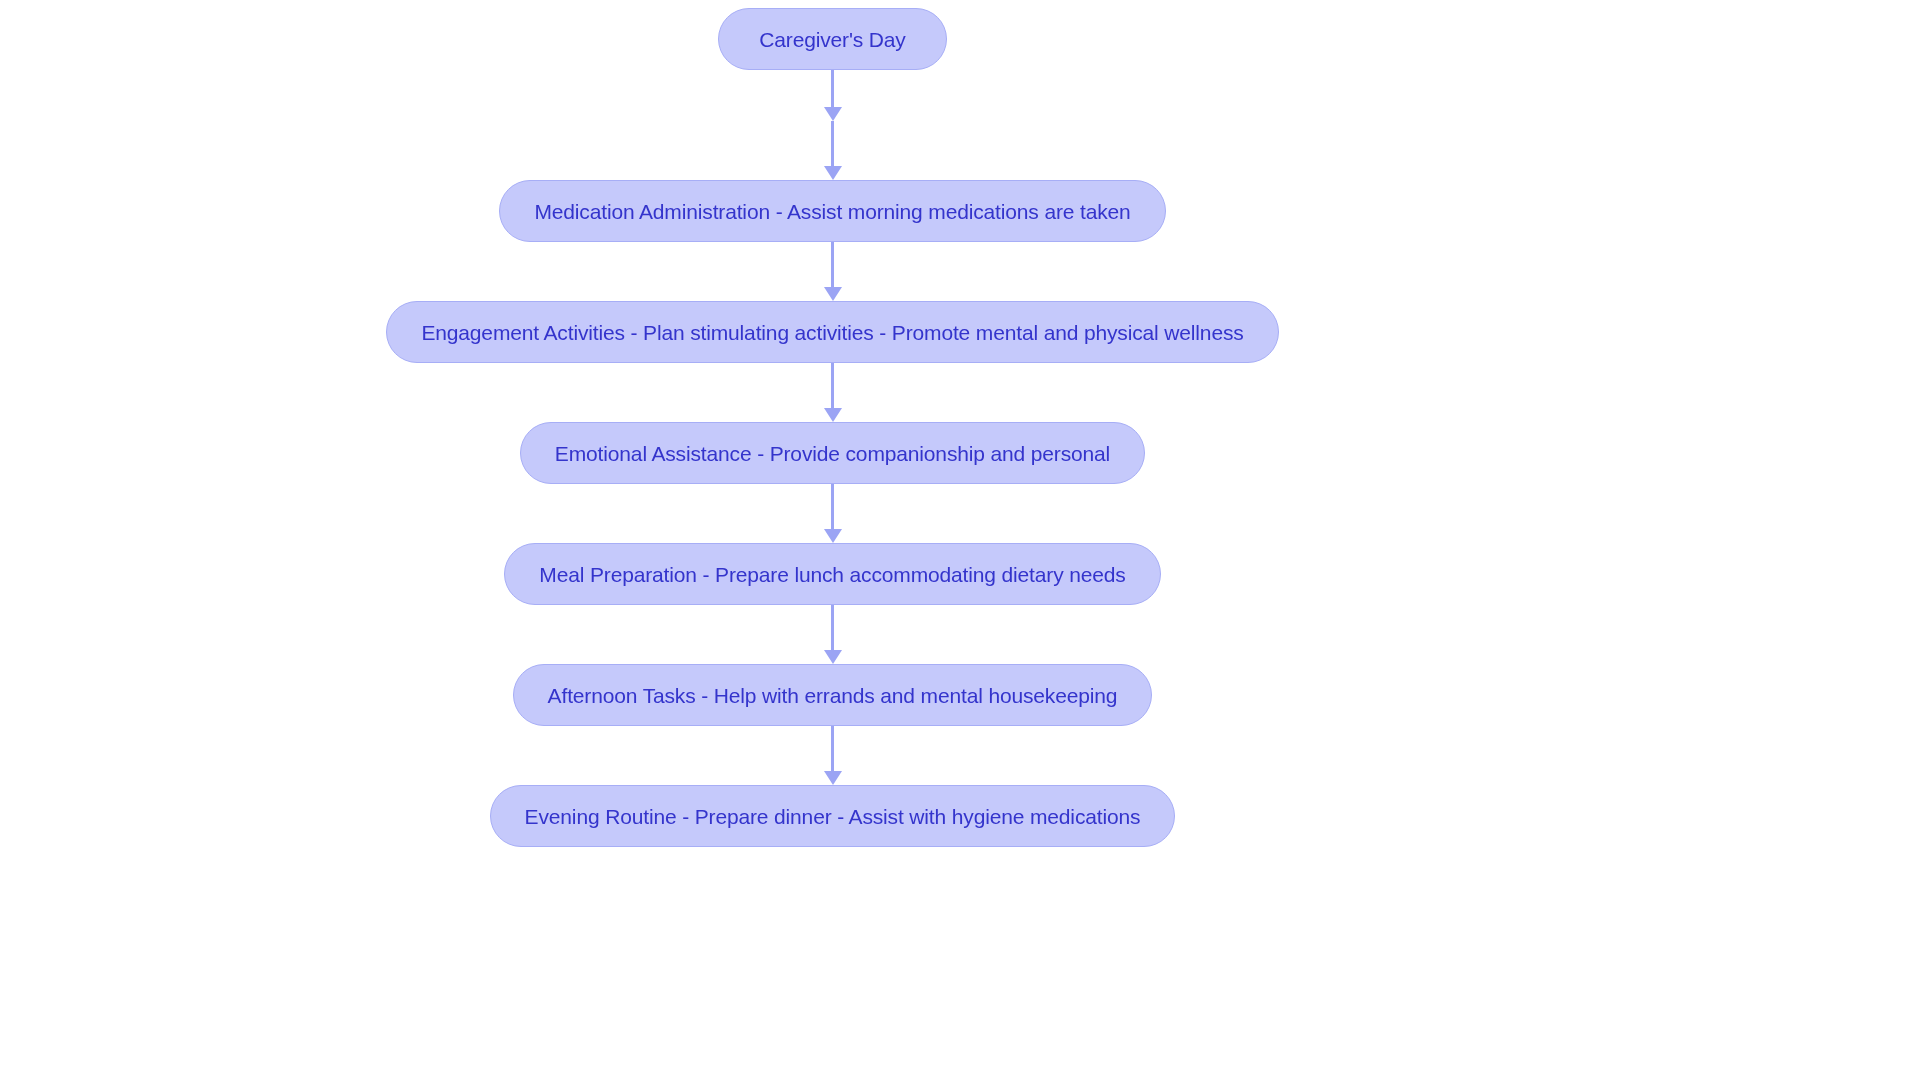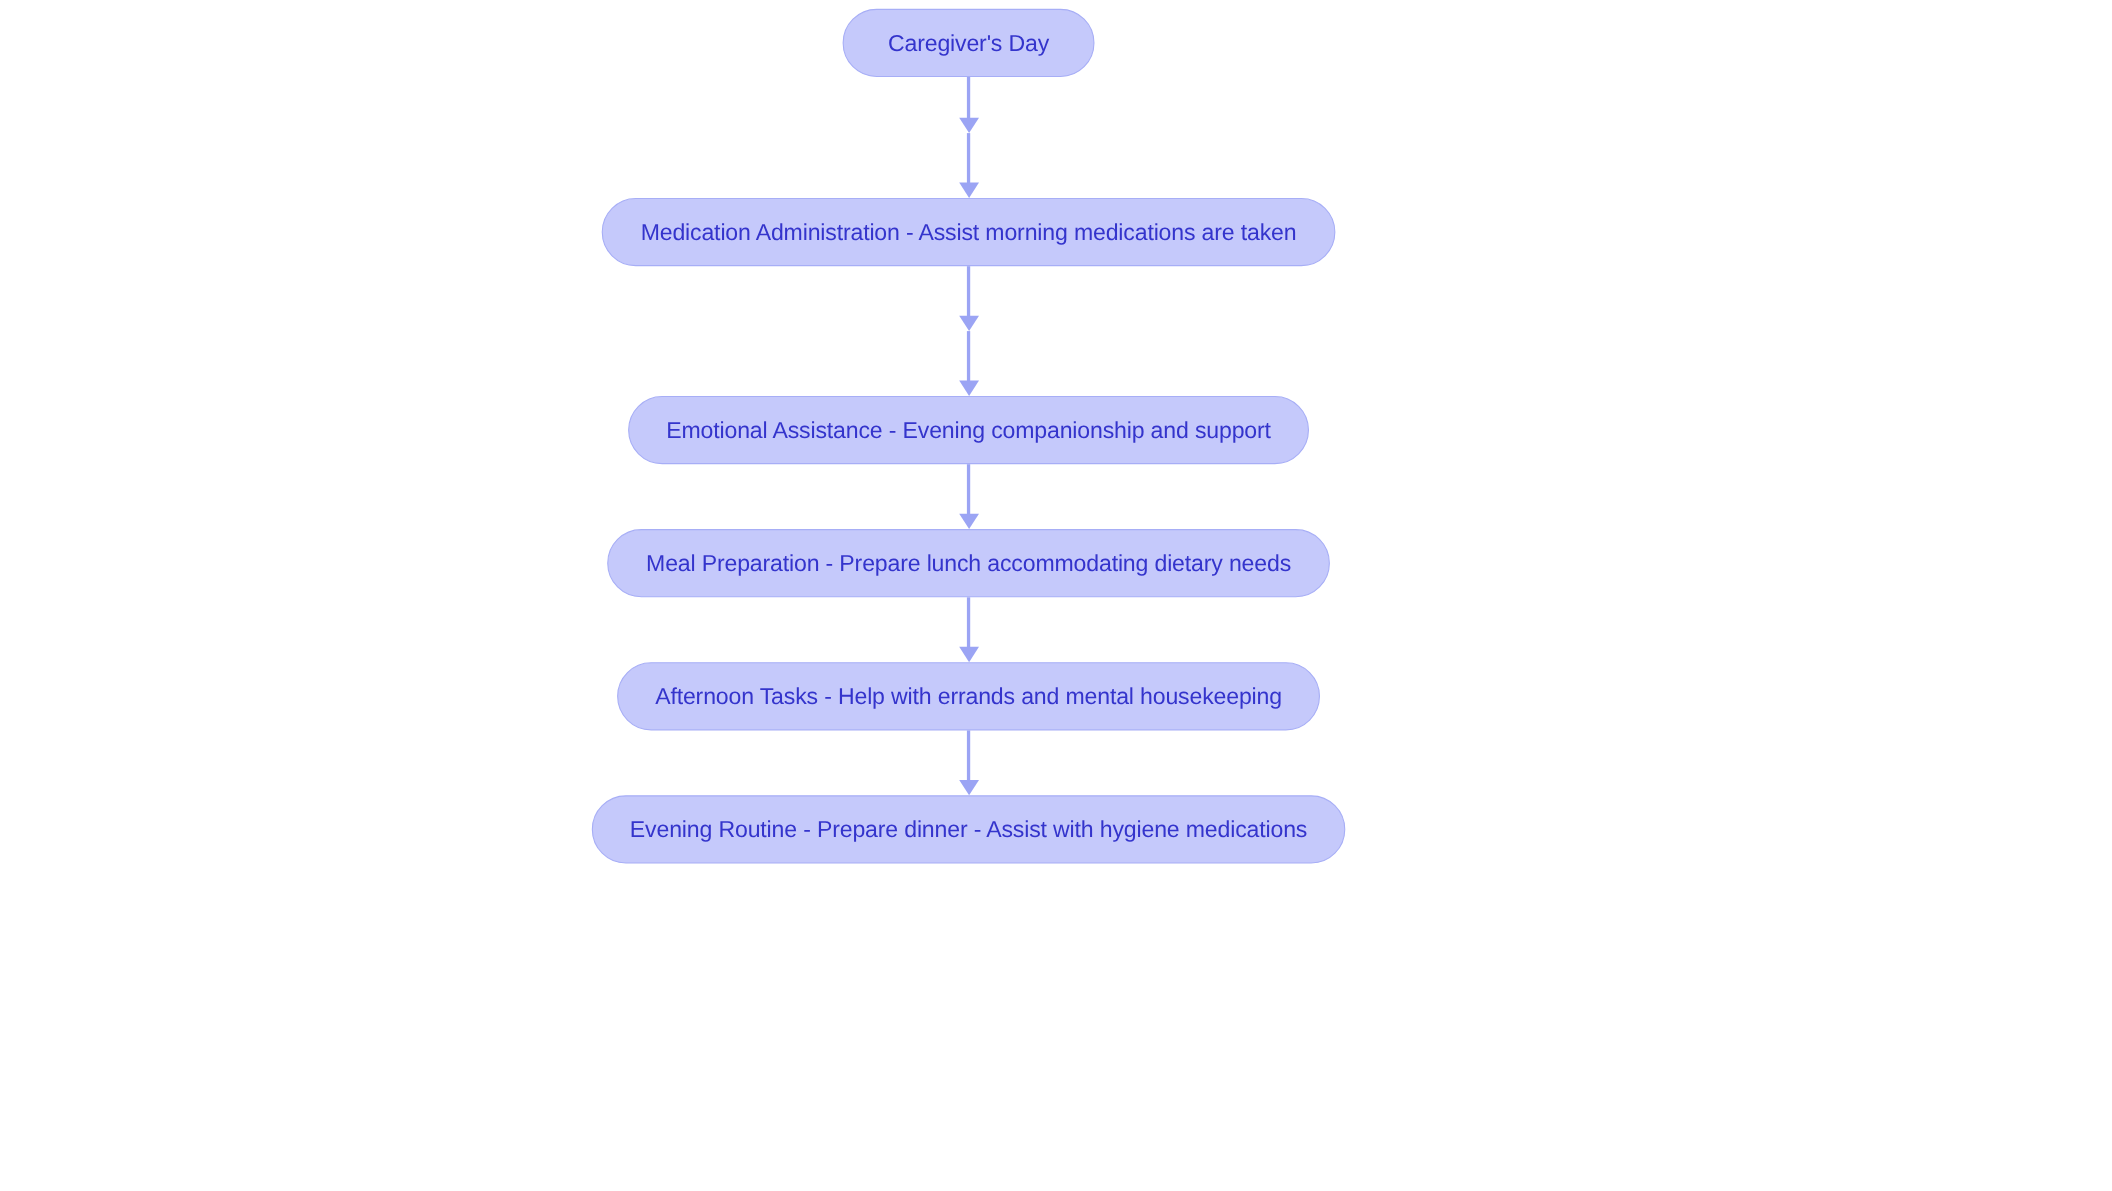--- a/index.html
+++ b/index.html
@@ -22,21 +22,20 @@
   }
 
   .flow-column {
     position: absolute;
     left: 0;
     top: 0;
     width: 1665px;
     display: flex;
     flex-direction: column;
     align-items: center;
-    padding-left: 48px;
   }
 
   
   .node {
     box-sizing: border-box;
     background: #c5c9fb;
     border: 1.2px solid #a7aef6;
     border-radius: 999px;
     color: #3434cc;
     font-size: 21px;
@@ -100,27 +99,28 @@
       <div class="head"></div>
     </div>
 
     <div class="node">Medication Administration - Assist morning medications are taken</div>
 
     <div class="connector gap-b">
       <div class="stem"></div>
       <div class="head"></div>
     </div>
 
+    <div class="node">Engagement Activities - Plan stimulating activities - Promote mental and physical wellness</div>
 
     <div class="connector gap-b">
       <div class="stem"></div>
       <div class="head"></div>
     </div>
 
-    <div class="node">Emotional Assistance - Evening companionship and support</div>
+    <div class="node">Emotional Assistance - Provide companionship and personal</div>
 
     <div class="connector gap-b">
       <div class="stem"></div>
       <div class="head"></div>
     </div>
 
     <div class="node">Meal Preparation - Prepare lunch accommodating dietary needs</div>
 
     <div class="connector gap-b">
       <div class="stem"></div>

